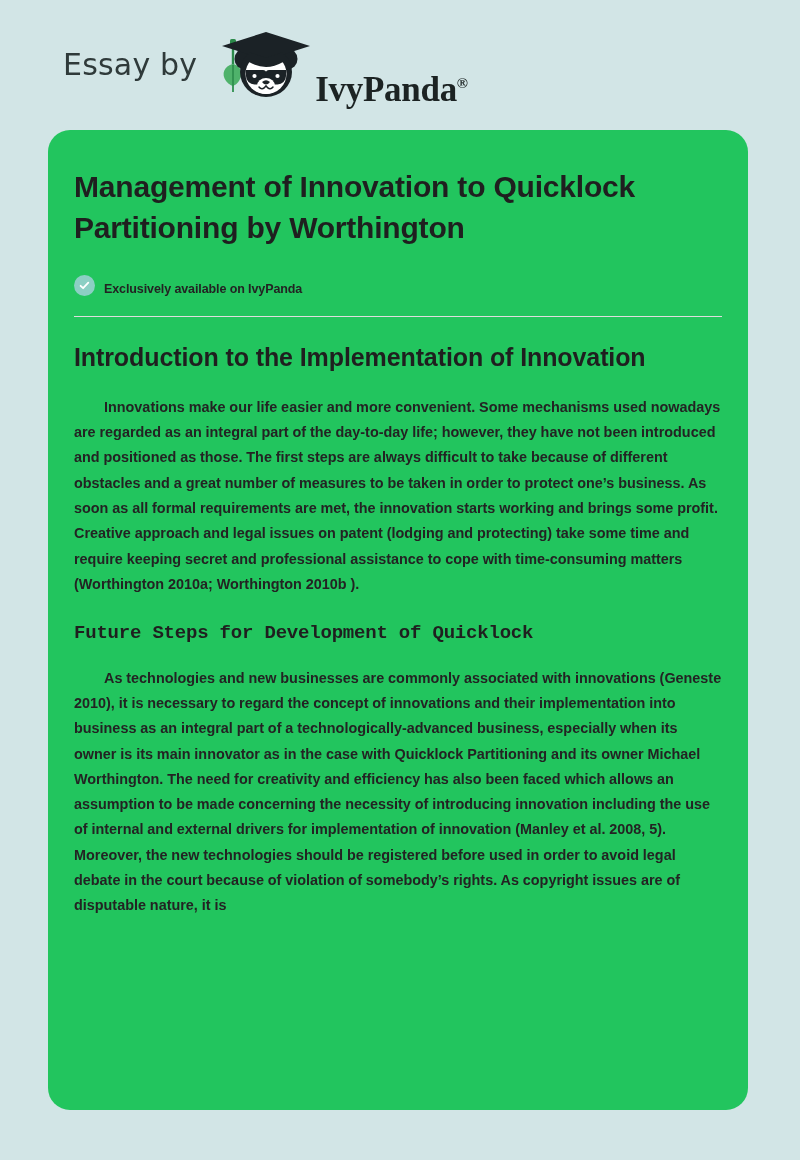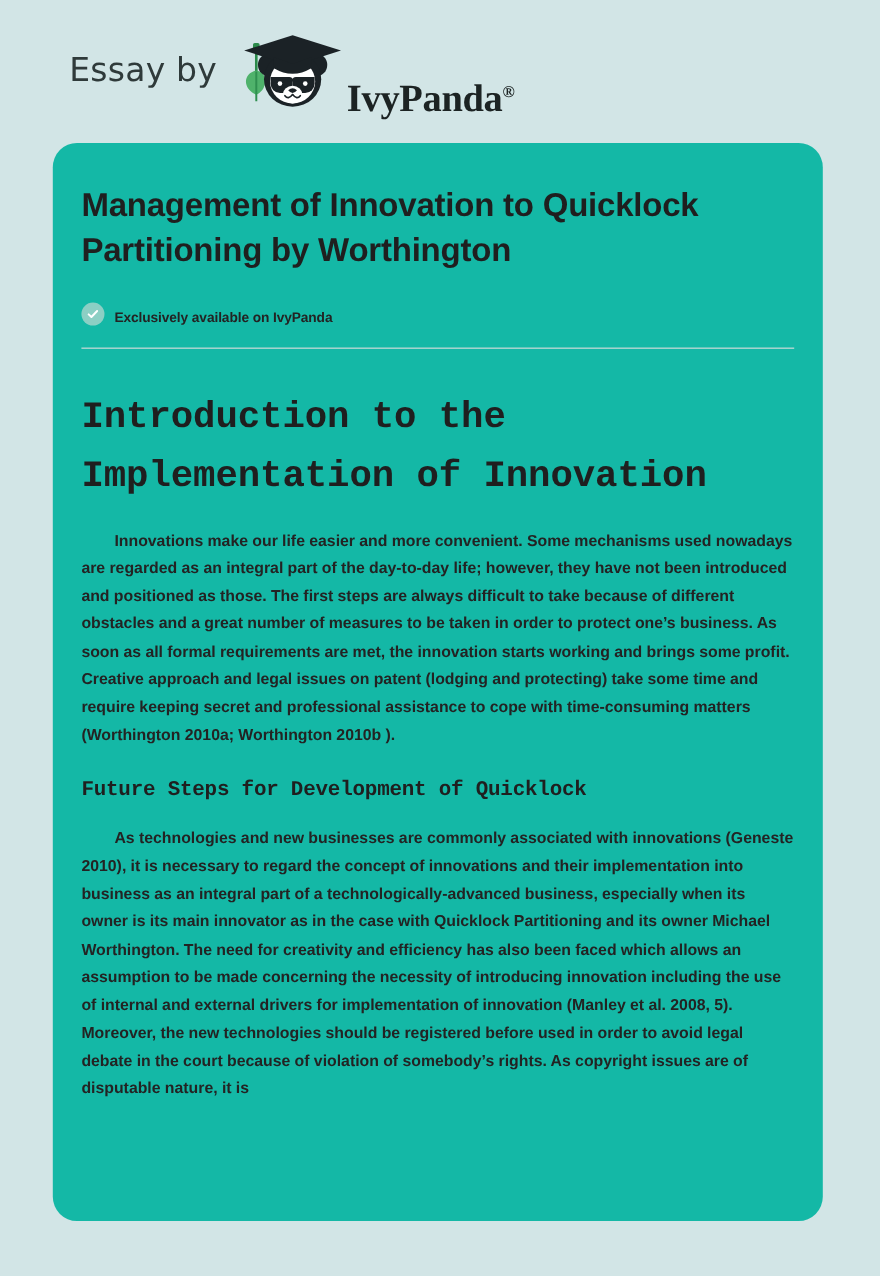--- a/index.html
+++ b/index.html
@@ -70,21 +70,21 @@
     line-height: 1;
   }
 
   
   .card {
     position: absolute;
     left: 48px;
     top: 130px;
     width: 700px;
     height: 980px;
-    background: #14b8a6;
+    background: #22c55e;
     border-radius: 22px;
     box-sizing: border-box;
     padding: 36px 26px 0 26px;
     overflow: hidden;
   }
 
   .essay-title {
     font-family: "Liberation Sans Narrow", "Liberation Sans", sans-serif;
     font-size: 30px;
     line-height: 1.38;
@@ -121,26 +121,26 @@
   }
 
   .divider {
     height: 1px;
     background: #dedede;
     margin: 20px 0 0 0;
     width: 648px;
   }
 
   h2.sec-h {
-    font-family: Liberation Mono, monospace;
-    font-size: 34px;
+    font-family: Liberation Sans, sans-serif;
+    font-size: 25px;
     font-weight: 700;
     line-height: 1.6;
     color: #1f1f1f;
-    margin: 36px 0 0 0;
+    margin: 20px 0 0 0;
     letter-spacing: -0.1px;
     max-width: 640px;
   }
   h3.sub-h {
     font-family: Liberation Mono, monospace;
     font-size: 19px;
     font-weight: 700;
     line-height: 1.5;
     color: #1f1f1f;
     margin: 22px 0 0 0;

